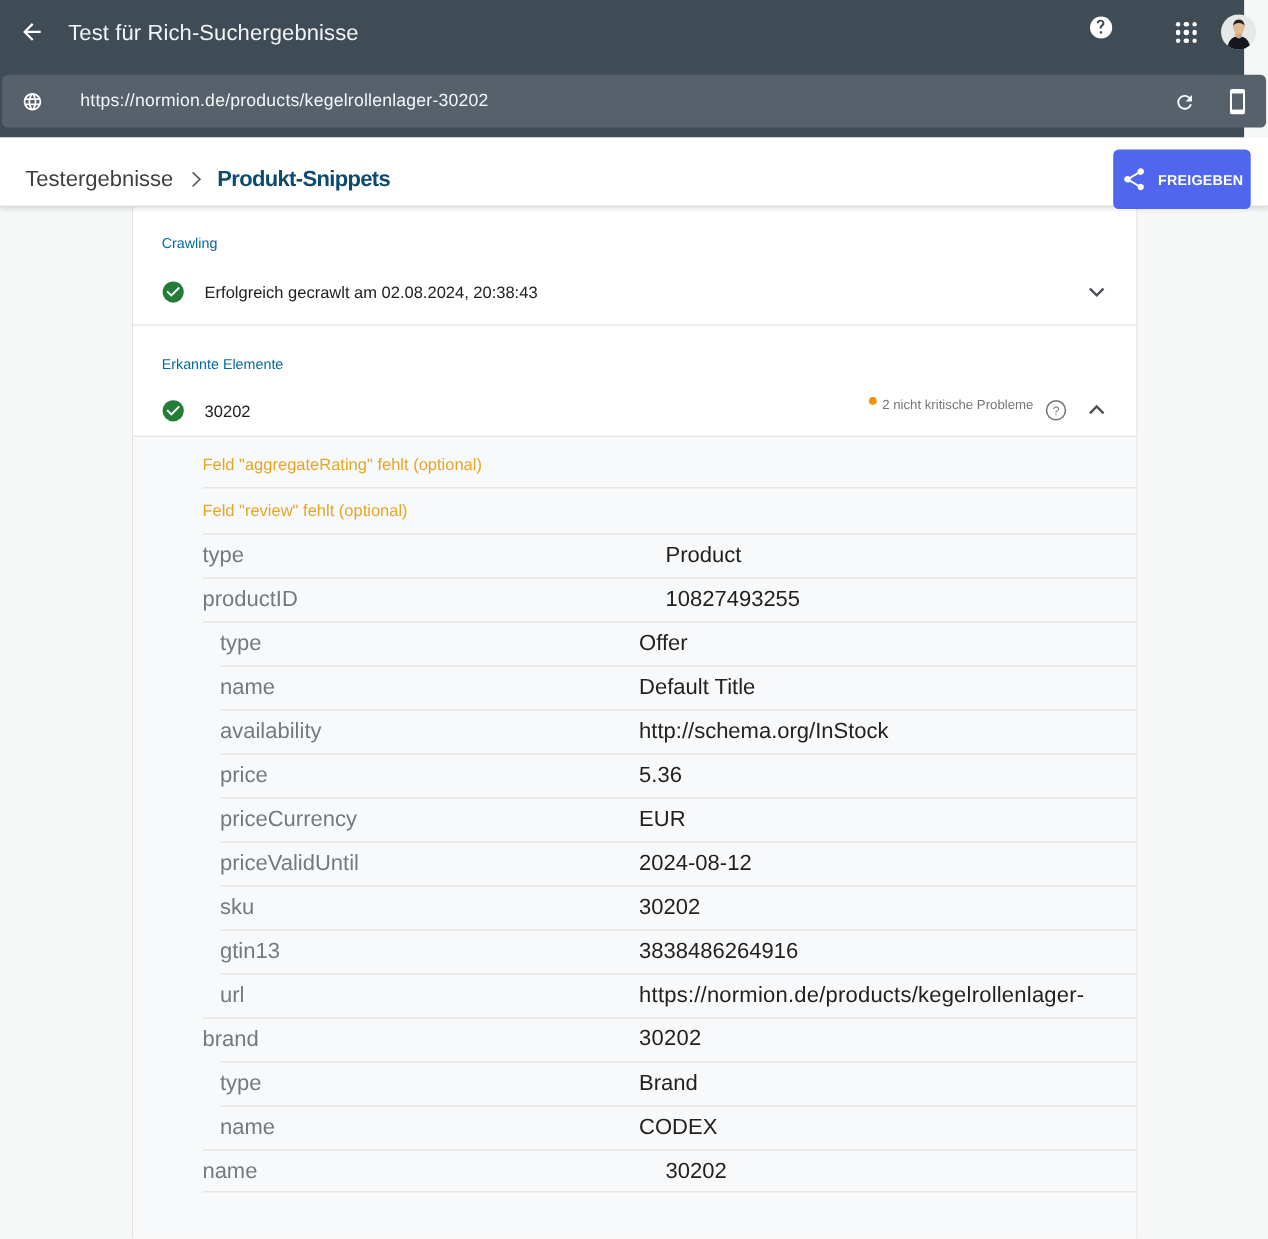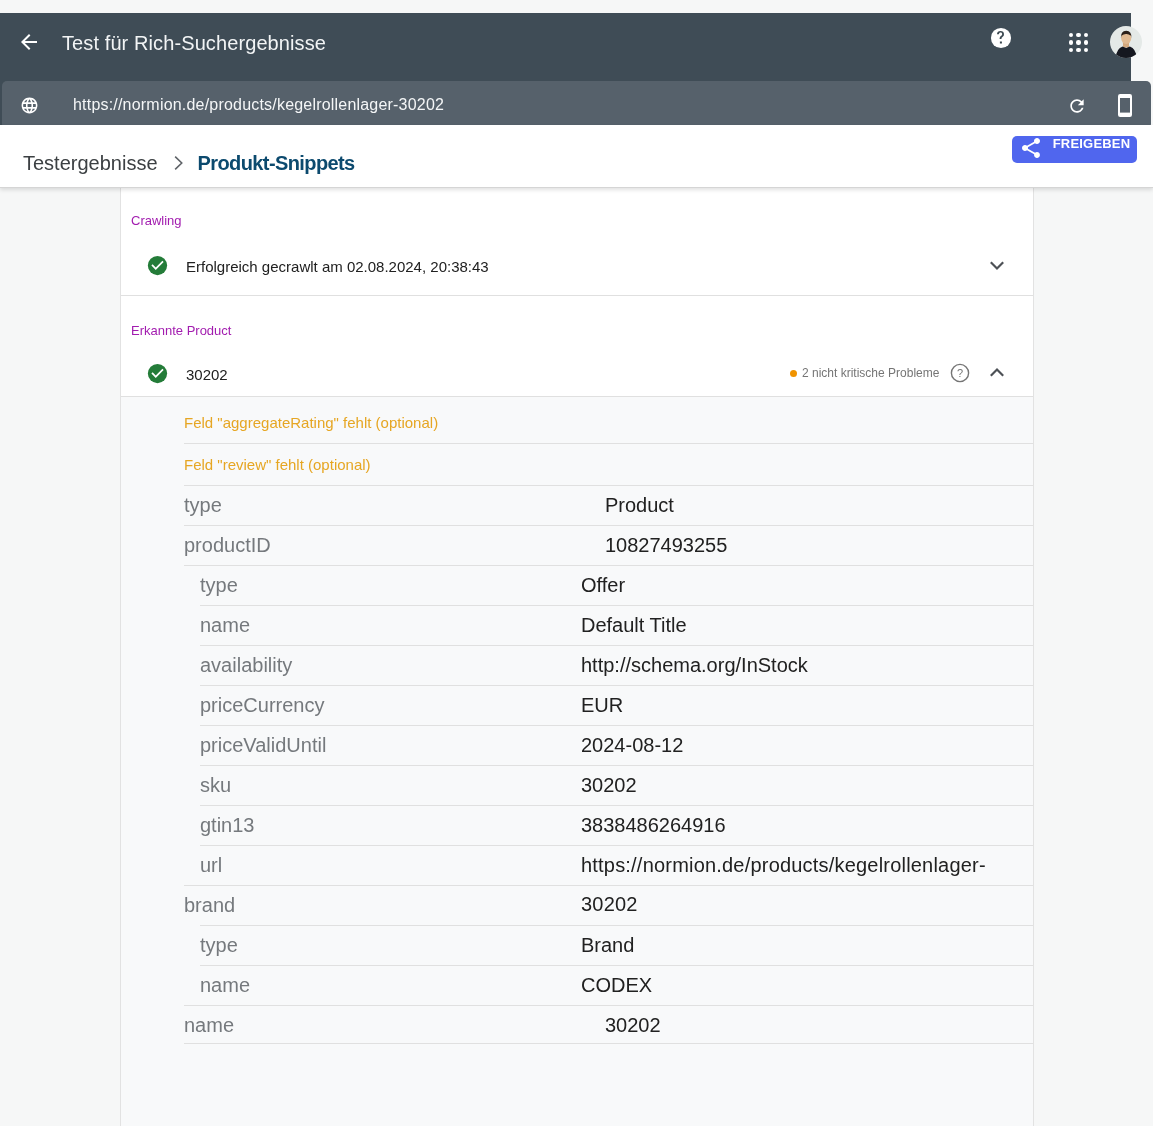--- a/index.html
+++ b/index.html
@@ -1,52 +1,52 @@
 <!DOCTYPE html>
 <html><head>
 <meta charset="utf-8">
 <style>
 * { margin:0; padding:0; box-sizing:border-box; }
 html,body { width:1153px; height:1126px; overflow:hidden; }
 body { font-family:"Liberation Sans", sans-serif; background:#f6f7f7; position:relative; }
 
 
-.hdr { position:absolute; top:13px; left:0; width:1131px; height:125px; background:#3f4c56; }
+.hdr { position:absolute; top:0; left:0; width:1131px; height:125px; background:#3f4c56; }
 .backbtn { position:absolute; left:17px; top:17px; width:24px; height:24px; }
 .title { position:absolute; left:62px; top:0; height:60px; line-height:60px; color:#f2f4f5; font-size:20px; letter-spacing:0.1px; }
 .helpcirc { position:absolute; left:990px; top:14px; width:22px; height:22px; }
 .appsgrid { position:absolute; left:1069px; top:20px; width:19px; height:19px; }
 .appsgrid div { position:absolute; width:4.4px; height:4.4px; border-radius:50%; background:#fff; }
 .avatar { position:absolute; left:1110px; top:13px; width:32px; height:32px; border-radius:50%; overflow:hidden; }
 
 
 .urlfield { position:absolute; top:68px; left:2px; width:1149px; height:48px; background:#56616b; border-radius:5px; }
 .globe { position:absolute; left:20px; top:83px; width:19px; height:19px; }
 .urltext { position:absolute; left:73px; top:68px; height:48px; line-height:48px; color:#f4f6f7; font-size:16px; letter-spacing:0.2px; }
 .refresh { position:absolute; left:1067px; top:83px; width:20px; height:20px; }
 .phone { position:absolute; left:1118px; top:80.5px; width:14px; height:23px; }
 
 
 .crumbbar { position:absolute; top:125px; left:0; width:1153px; height:63px; background:#ffffff; border-bottom:1px solid #d5d5d5; box-shadow:0 2px 4px rgba(0,0,0,0.12); z-index:5; }
 .crumb { position:absolute; left:23px; top:0; height:76px; display:flex; align-items:center; font-size:20px; color:#3c4043; }
 .crumb .sep { margin:0 11px; display:inline-block; width:18px; height:18px; }
 .crumb b { color:#0c4a6e; font-weight:bold; letter-spacing:-0.6px; }
-.sharebtn { position:absolute; z-index:6; left:1012px; top:136px; width:125px; height:27px; background:#5066ee; border-radius:5px; display:flex; justify-content:center; color:#fff; }
+.sharebtn { position:absolute; z-index:6; left:1012px; top:136px; width:125px; height:54px; background:#5066ee; border-radius:5px; display:flex; align-items:center; justify-content:center; color:#fff; }
 .sharebtn .txt { font-size:13px; font-weight:bold; letter-spacing:0.2px; margin-left:10px; }
 
 
 .card { position:absolute; top:188px; left:120px; width:914px; height:938px; background:#ffffff; border-left:1px solid #e2e2e2; border-right:1px solid #e2e2e2; }
-.seclabel { position:absolute; left:10px; font-size:13px; color:#a21caf; }
+.seclabel { position:absolute; left:26px; font-size:13px; color:#0369a1; }
 .gcheck { position:absolute; width:21px; height:21px; }
 .rowtext { position:absolute; left:65px; font-size:15px; color:#212121; }
 .chev { position:absolute; width:24px; height:24px; }
 
 .divider1 { position:absolute; top:107px; left:0; width:912px; border-top:1px solid #e0e0e0; }
 
-.probwrap { position:absolute; top:173px; left:669px; height:24px; display:flex; align-items:center; }
+.probwrap { position:absolute; top:173px; left:669px; height:24px; display:flex; align-items:flex-start; }
 .probdot { width:7px; height:7px; border-radius:50%; background:#f09300; margin-right:5px; }
 .probtxt { font-size:12px; color:#757575; }
 
 
 .detail { position:absolute; top:208px; left:0; width:912px; height:730px; background:#f8f9fa; border-top:1px solid #e0e0e0; }
 .warn { position:relative; margin-left:63px; height:42px; display:flex; align-items:center; font-size:15px; color:#e6a623; border-bottom:1px solid #e0e0e0; }
 .warn.first { height:47px; padding-top:5px; }
 .trow { position:relative; height:40px; font-size:20px; }
 .trow::after { content:""; position:absolute; left:63px; right:0; bottom:0; border-bottom:1px solid #e0e0e0; }
 .trow.nb::after { left:79px; }
@@ -126,21 +126,21 @@
   <svg class="gcheck" style="left:26px; top:67px;" viewBox="0 0 24 24">
       <circle cx="12" cy="12" r="11" fill="#247c39"></circle>
       <path fill="#ffffff" d="M10 17l-5-5 1.41-1.42L10 14.17l7.59-7.59L19 8l-9 9z"></path>
     </svg>
   <div class="rowtext" style="top:70px;">Erfolgreich gecrawlt am 02.08.2024, 20:38:43</div>
   <svg class="chev" style="left:864px; top:65px;" viewBox="0 0 24 24">
       <path fill="none" stroke="#4d5156" stroke-width="2.2" d="M5.8 9.3 L12 15.5 L18.2 9.3"></path>
     </svg>
   <div class="divider1"></div>
 
-  <div class="seclabel" style="top:134.5px;">Erkannte Product</div>
+  <div class="seclabel" style="top:134.5px;">Erkannte Elemente</div>
   <svg class="gcheck" style="left:26px; top:175px;" viewBox="0 0 24 24">
       <circle cx="12" cy="12" r="11" fill="#247c39"></circle>
       <path fill="#ffffff" d="M10 17l-5-5 1.41-1.42L10 14.17l7.59-7.59L19 8l-9 9z"></path>
     </svg>
   <div class="rowtext" style="top:178px;">30202</div>
   <div class="probwrap">
     <div class="probdot"></div>
     <div class="probtxt">2 nicht kritische Probleme</div>
   </div>
   <svg class="chev" style="left:827px; top:173px;" viewBox="0 0 24 24">
@@ -169,20 +169,24 @@
       </div>
     <div class="trow nest">
         <span class="lab">name</span>
         <span class="val">Default Title</span>
       </div>
     <div class="trow nest">
         <span class="lab">availability</span>
         <span class="val">http://schema.org/InStock</span>
       </div>
     <div class="trow nest">
+        <span class="lab">price</span>
+        <span class="val">5.36</span>
+      </div>
+    <div class="trow nest">
         <span class="lab">priceCurrency</span>
         <span class="val">EUR</span>
       </div>
     <div class="trow nest">
         <span class="lab">priceValidUntil</span>
         <span class="val">2024-08-12</span>
       </div>
     <div class="trow nest">
         <span class="lab">sku</span>
         <span class="val">30202</span>

